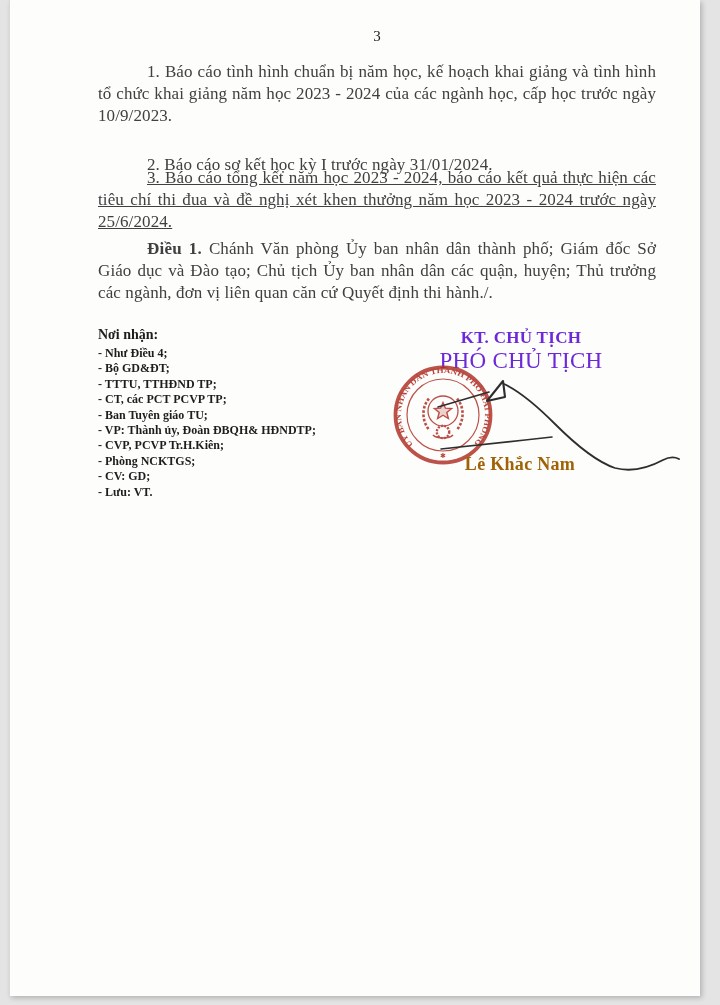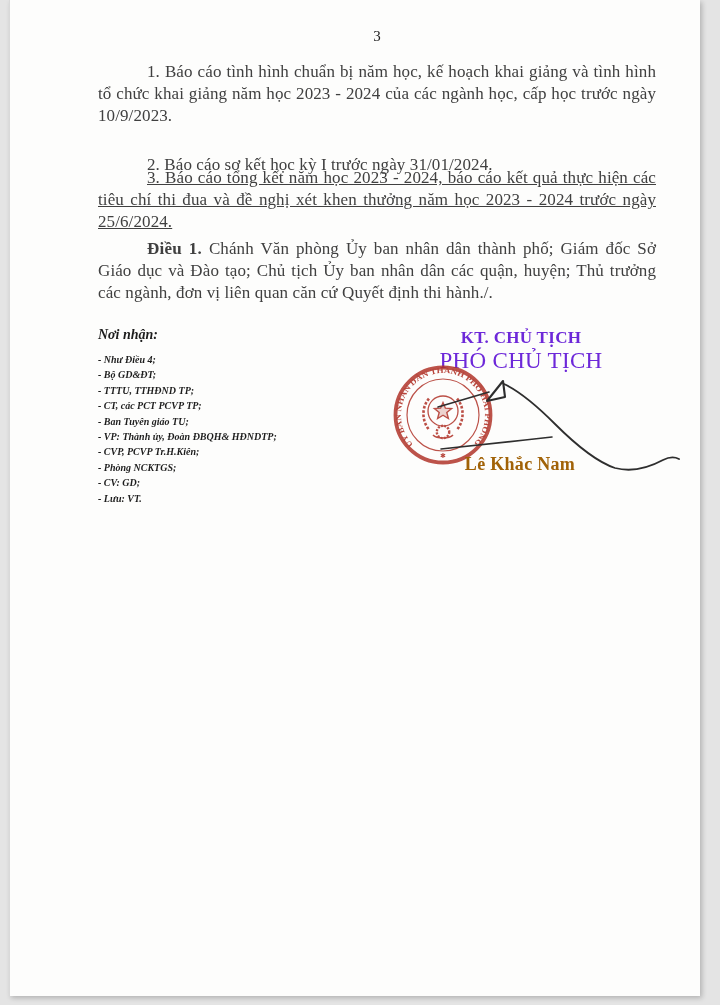--- a/index.html
+++ b/index.html
@@ -28,26 +28,25 @@
   }
   .p1{top:61px;}
   .p2{top:132px;margin-top:22px;}
   .p3{top:167px;text-decoration:underline;}
   .p4{top:238px;}
   .para b{letter-spacing:.2px;}
   .recipients{
     position:absolute;left:88px;top:327px;width:280px;color:#1d1d1d;
   }
   .recipients .head{
-    font-size:14px;font-weight:bold;font-style:italic;margin-bottom:9px;
+    font-size:14px;font-weight:bold;margin-bottom:3px;
   }
   .recipients .item{
-    font-size:10px;line-height:15.4px;font-weight:600;
+    font-size:12px;line-height:15.4px;font-weight:600;
     white-space:nowrap;
-    font-style:italic;
   }
   .sig-title{
     position:absolute;left:361px;top:328px;width:300px;
     text-align:center;color:#6d28d9;
   }
   .sig-title .l1{font-size:17px;font-weight:bold;letter-spacing:.3px;}
   .sig-title .l2{font-size:23px;font-weight:normal;letter-spacing:.3px;}
   .signer{
     position:absolute;left:410px;top:454px;width:200px;
     text-align:center;font-size:18px;font-weight:bold;color:#a16207;

